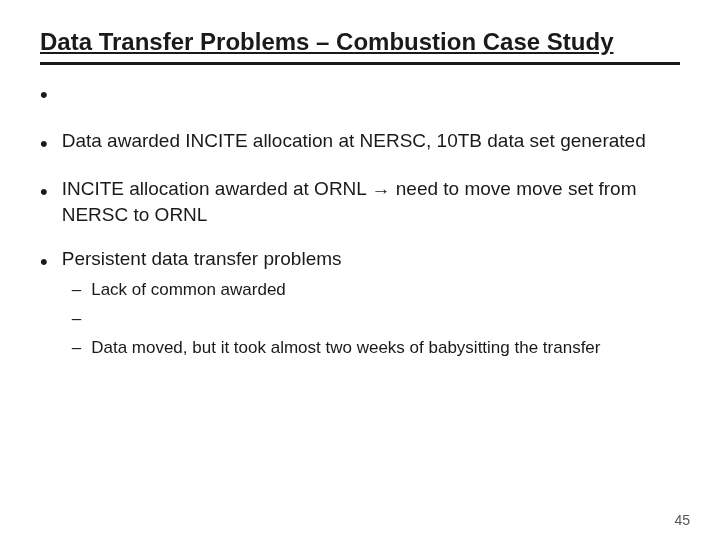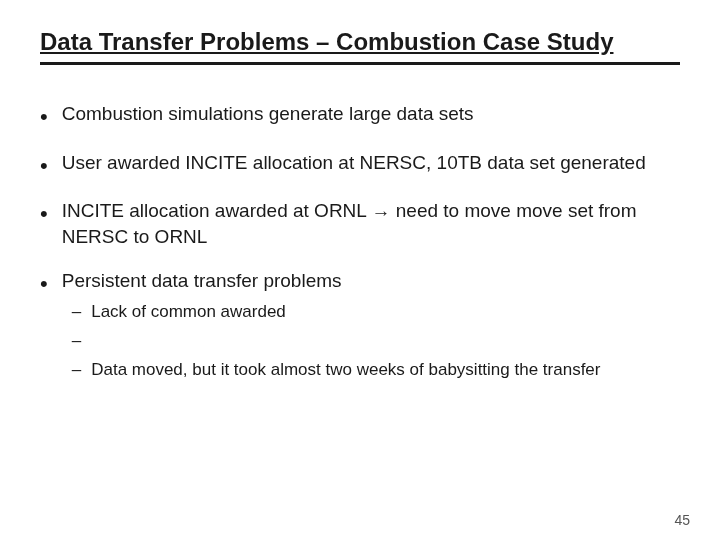--- a/index.html
+++ b/index.html
@@ -25,21 +25,21 @@
       display: flex;
       flex-direction: column;
     }
 
     .slide-title {
       font-size: 24px;
       font-weight: bold;
       color: #1a1a1a;
       border-bottom: 3px solid #1a1a1a;
       padding-bottom: 6px;
-      margin-bottom: 36px;
+      margin-bottom: 14px;
       text-decoration: underline;
     }
 
     .bullet-list {
       list-style: none;
       flex: 1;
     }
 
     .bullet-item {
       display: flex;
@@ -93,26 +93,25 @@
 <body>
 
 <div class="slide-container">
 
   <div class="slide-title">Data Transfer Problems – Combustion Case Study</div>
 
   <ul class="bullet-list">
 
     <li class="bullet-item">
       <span class="bullet-dot">•</span>
-      <span class="bullet-text">Combustion simulations generate large data sets</span>
     </li>
 
     <li class="bullet-item">
       <span class="bullet-dot">•</span>
-      <span class="bullet-text">User awarded INCITE allocation at NERSC, 10TB data set generated</span>
+      <span class="bullet-text">Data awarded INCITE allocation at NERSC, 10TB data set generated</span>
     </li>
 
     <li class="bullet-item">
       <span class="bullet-dot">•</span>
       <span class="bullet-text">INCITE allocation awarded at ORNL → need to move move set from NERSC to ORNL</span>
     </li>
 
     <li class="bullet-item">
       <span class="bullet-dot">•</span>
       <div class="bullet-text">

